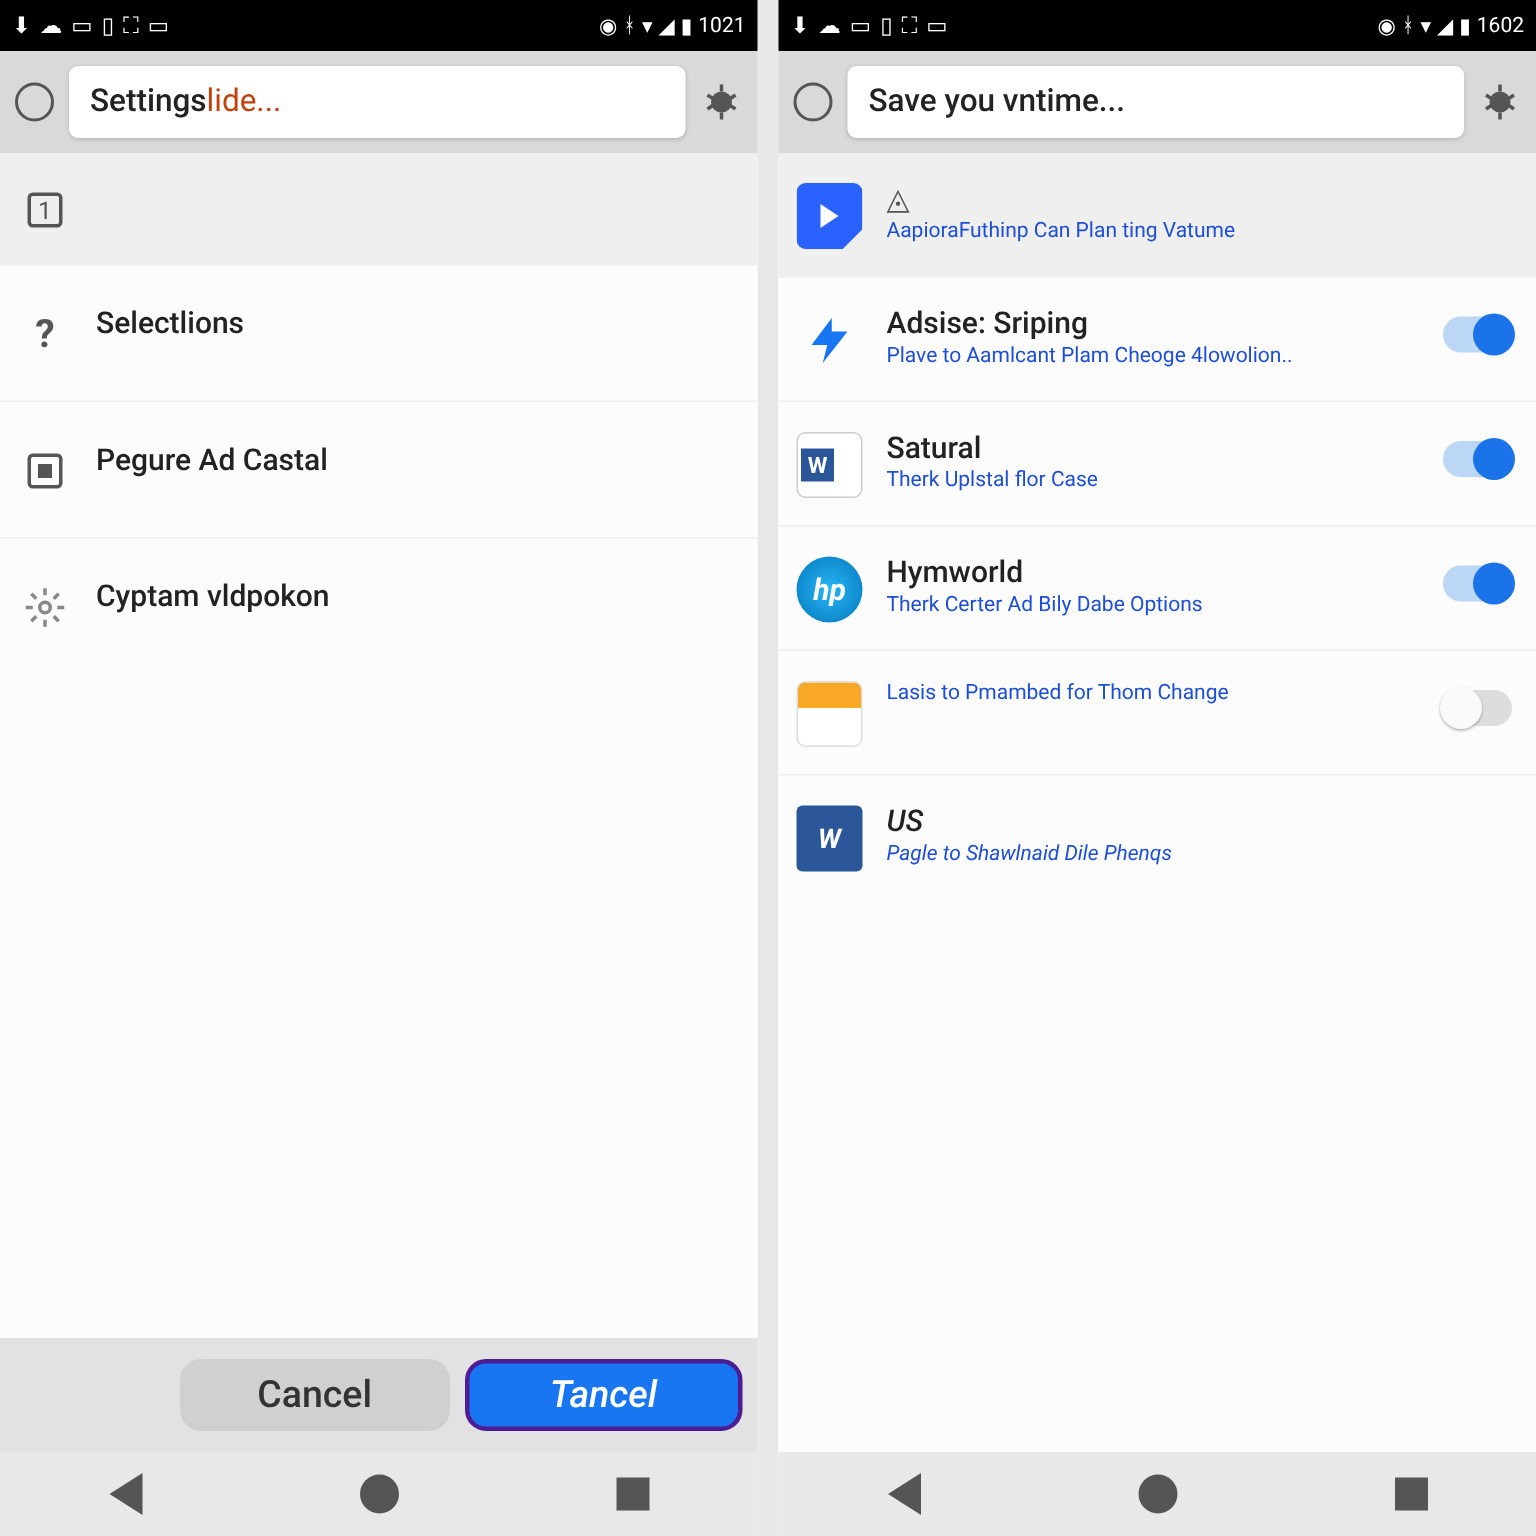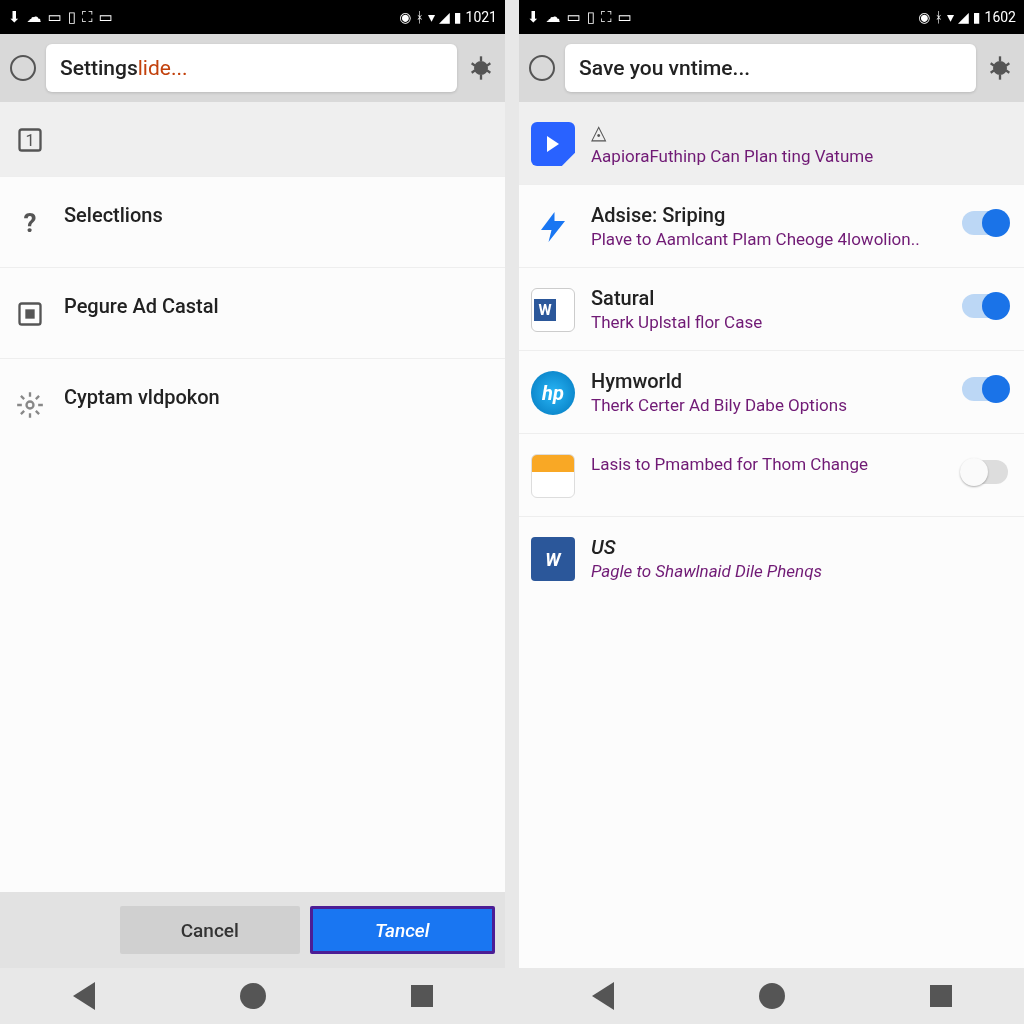--- a/index.html
+++ b/index.html
@@ -90,22 +90,22 @@
     margin-top: 2px;
   }
   .row .texts { flex: 1; }
   .row .title {
     font-size: 20px;
     color: #222;
     font-weight: 500;
   }
   .row .title-inline { font-size: 20px; color: #222; font-weight: 600; }
   .row .sub {
-    font-size: 17px;
-    color: #701a75;
+    font-size: 14px;
+    color: #1d4ed8;
     margin-top: 2px;
   }
   .row .sub-inline { font-size: 15px; color: #888; }
   .row-tall { padding-top: 26px; padding-bottom: 26px; }
   .toggle {
     width: 46px; height: 24px;
     border-radius: 12px;
     background: #bcd7f5;
     position: relative;
     flex-shrink: 0;
@@ -123,25 +123,25 @@
   .toggle.off::after { background: #fafafa; left: -2px; right: auto; box-shadow: 0 1px 2px rgba(0,0,0,0.3); }
   .button-bar {
     background: #e2e2e2;
     padding: 14px 10px 14px 120px;
     display: flex;
     gap: 10px;
   }
   .btn {
     flex: 1;
     height: 48px;
-    border-radius: 2px;
+    border-radius: 14px;
     display: flex;
     align-items: center;
     justify-content: center;
-    font-size: 19px;
+    font-size: 25px;
     font-weight: 500;
   }
   .btn-cancel { background: #d0d0d0; color: #333; }
   .btn-primary {
     background: #1976f2;
     color: #fff;
     border: 3px solid #4c1d95;
     font-style: italic;
   }
   .nav-bar {

